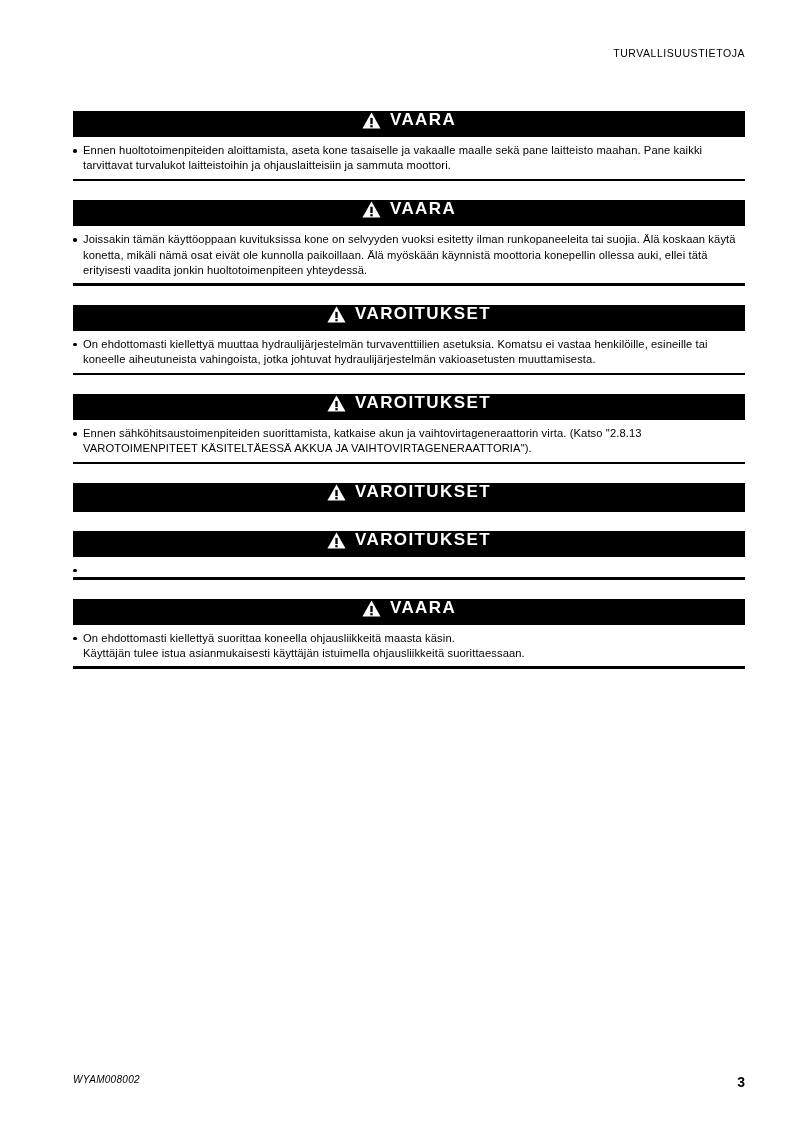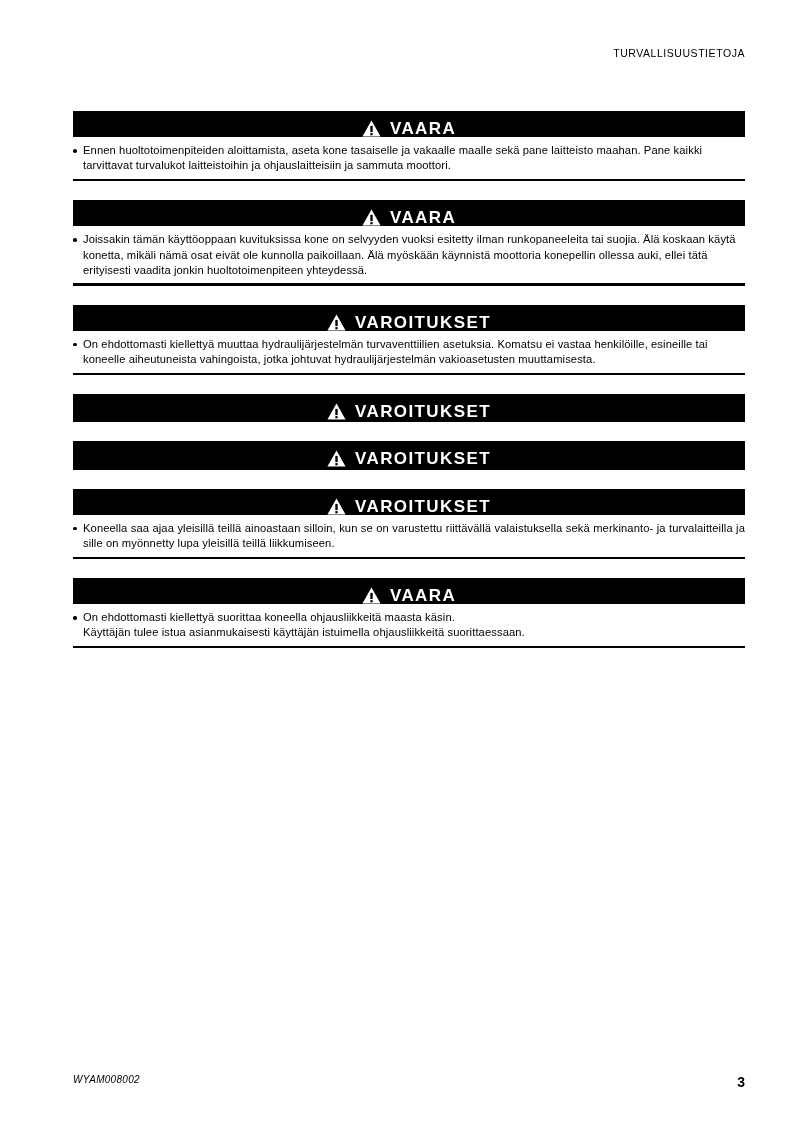--- a/index.html
+++ b/index.html
@@ -40,21 +40,21 @@
     left: 73px;
     width: 672px;
   }
 
   .block { margin-bottom: 19px; }
 
   .block-bar {
     background: #000000;
     height: 26px;
     display: flex;
-    align-items: flex-end;
+    align-items: flex-start;
     justify-content: center;
     gap: 9px;
   }
 
   .warn-icon {
     display: block;
     width: 19px;
     height: 17px;
     flex: 0 0 auto;
     margin-top: 1px;
@@ -215,49 +215,58 @@
       </div>
       <div class="block">
         <div class="block-bar">
           <svg class="warn-icon" viewBox="0 0 20 18">
             <polygon points="10,0.6 19.6,17.4 0.4,17.4" fill="#ffffff"></polygon>
             <rect x="8.75" y="6.2" width="2.5" height="6.6" fill="#000000"></rect>
             <rect x="8.75" y="13.9" width="2.5" height="2.3" fill="#000000"></rect>
           </svg>
           <span class="block-title">VAROITUKSET</span>
         </div>
-        <div class="block-rule"></div>
-      </div>
-      <div class="block">
-        <div class="block-bar">
-          <svg class="warn-icon" viewBox="0 0 20 18">
-            <polygon points="10,0.6 19.6,17.4 0.4,17.4" fill="#ffffff"></polygon>
-            <rect x="8.75" y="6.2" width="2.5" height="6.6" fill="#000000"></rect>
-            <rect x="8.75" y="13.9" width="2.5" height="2.3" fill="#000000"></rect>
-          </svg>
-          <span class="block-title">VAROITUKSET</span>
-        </div>
-        <div class="block-rule"></div>
-      </div>
-      <div class="block">
-        <div class="block-bar">
-          <svg class="warn-icon" viewBox="0 0 20 18">
-            <polygon points="10,0.6 19.6,17.4 0.4,17.4" fill="#ffffff"></polygon>
-            <rect x="8.75" y="6.2" width="2.5" height="6.6" fill="#000000"></rect>
-            <rect x="8.75" y="13.9" width="2.5" height="2.3" fill="#000000"></rect>
-          </svg>
-          <span class="block-title">VAROITUKSET</span>
-        </div>
-        <div class="block-body">
-          <div class="bullet-row">
-            <span class="bullet-dot">
-              <i></i>
-            </span>
-            <div class="bullet-text">
-              <p>Koneella saa ajaa yleisillä teillä ainoastaan silloin, kun se on varustettu riittävällä valaistuksella sekä merkinanto- ja turvalaitteilla ja sille on myönnetty lupa yleisillä teillä liikkumiseen.</p>
+        <div class="block-body">
+          <div class="bullet-row">
+            <span class="bullet-dot">
+              <i></i>
+            </span>
+            <div class="bullet-text">
+              <p class="nj">Ennen sähköhitsaustoimenpiteiden suorittamista, katkaise akun ja vaihtovirtageneraattorin virta.  (Katso "2.8.13 VAROTOIMENPITEET KÄSITELTÄESSÄ AKKUA JA VAIHTOVIRTAGENERAATTORIA").</p>
+            </div>
+          </div>
+        </div>
+        <div class="block-rule"></div>
+      </div>
+      <div class="block">
+        <div class="block-bar">
+          <svg class="warn-icon" viewBox="0 0 20 18">
+            <polygon points="10,0.6 19.6,17.4 0.4,17.4" fill="#ffffff"></polygon>
+            <rect x="8.75" y="6.2" width="2.5" height="6.6" fill="#000000"></rect>
+            <rect x="8.75" y="13.9" width="2.5" height="2.3" fill="#000000"></rect>
+          </svg>
+          <span class="block-title">VAROITUKSET</span>
+        </div>
+        <div class="block-rule"></div>
+      </div>
+      <div class="block">
+        <div class="block-bar">
+          <svg class="warn-icon" viewBox="0 0 20 18">
+            <polygon points="10,0.6 19.6,17.4 0.4,17.4" fill="#ffffff"></polygon>
+            <rect x="8.75" y="6.2" width="2.5" height="6.6" fill="#000000"></rect>
+            <rect x="8.75" y="13.9" width="2.5" height="2.3" fill="#000000"></rect>
+          </svg>
+          <span class="block-title">VAROITUKSET</span>
+        </div>
+        <div class="block-body">
+          <div class="bullet-row">
+            <span class="bullet-dot">
+              <i></i>
+            </span>
+            <div class="bullet-text">
             </div>
           </div>
         </div>
         <div class="block-rule"></div>
       </div>
       <div class="block">
         <div class="block-bar">
           <svg class="warn-icon" viewBox="0 0 20 18">
             <polygon points="10,0.6 19.6,17.4 0.4,17.4" fill="#ffffff"></polygon>
             <rect x="8.75" y="6.2" width="2.5" height="6.6" fill="#000000"></rect>

